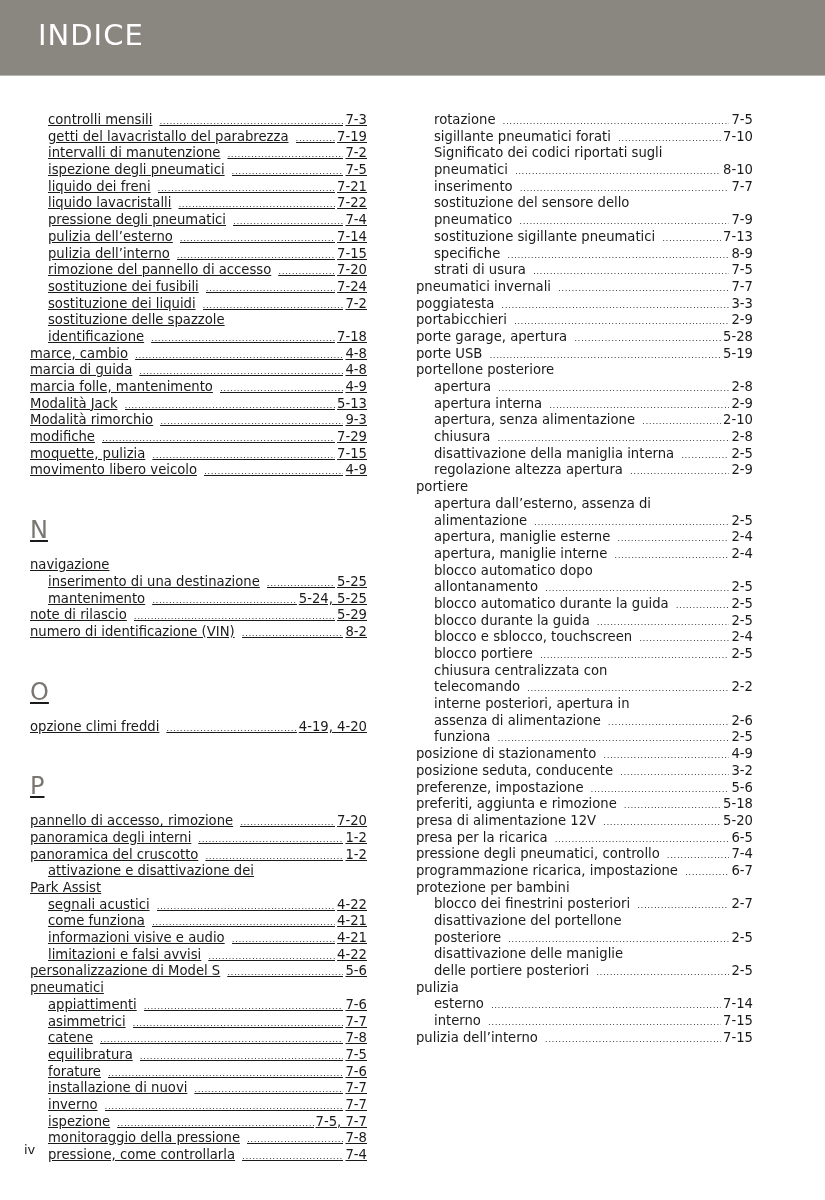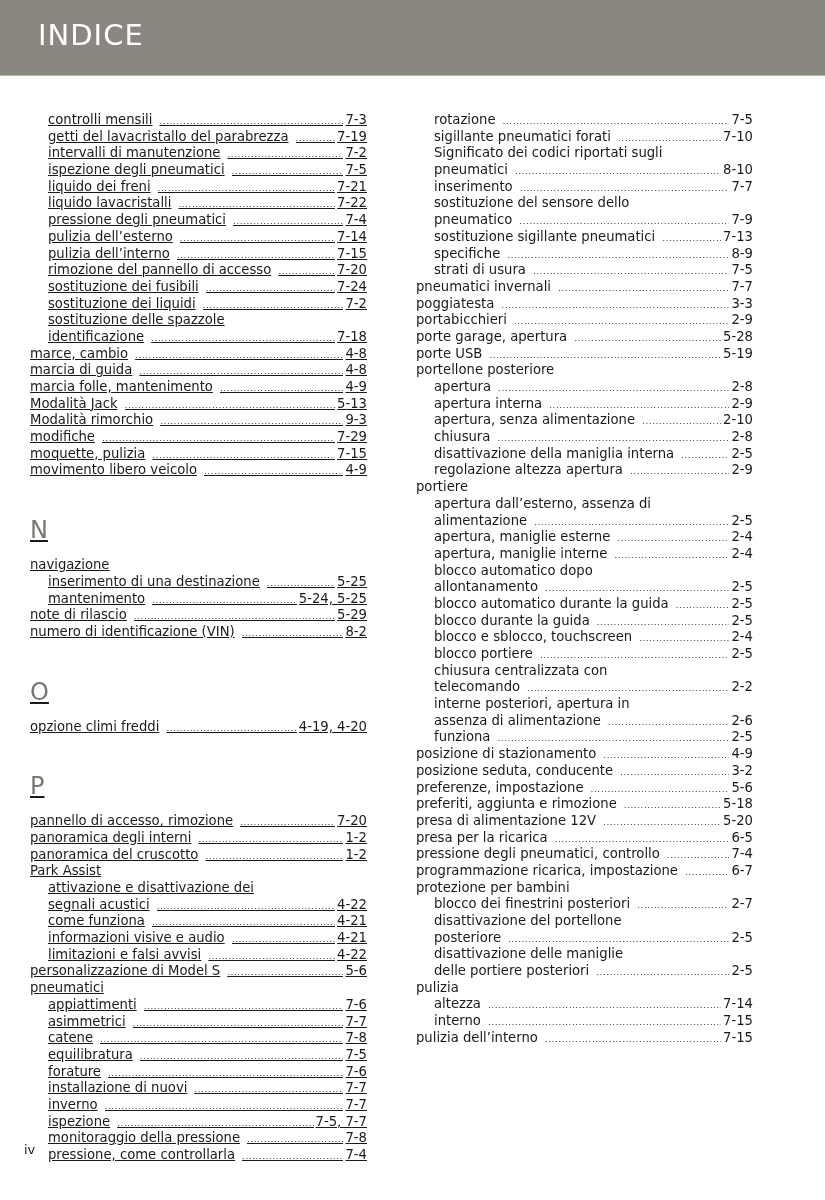--- a/index.html
+++ b/index.html
@@ -197,25 +197,25 @@
     <div class="row">
       <span class="label">panoramica degli interni</span>
       <span class="dots"></span>
       <span class="page">1-2</span>
     </div>
     <div class="row">
       <span class="label">panoramica del cruscotto</span>
       <span class="dots"></span>
       <span class="page">1-2</span>
     </div>
+    <div class="row sub">
+      <span class="label">attivazione e disattivazione dei</span>
+    </div>
     <div class="row">
       <span class="label">Park Assist</span>
-    </div>
-    <div class="row sub">
-      <span class="label">attivazione e disattivazione dei</span>
     </div>
     <div class="row sub">
       <span class="label">segnali acustici</span>
       <span class="dots"></span>
       <span class="page">4-22</span>
     </div>
     <div class="row sub">
       <span class="label">come funziona</span>
       <span class="dots"></span>
       <span class="page">4-21</span>
@@ -525,21 +525,21 @@
     </div>
     <div class="row sub">
       <span class="label">delle portiere posteriori</span>
       <span class="dots"></span>
       <span class="page">2-5</span>
     </div>
     <div class="row">
       <span class="label">pulizia</span>
     </div>
     <div class="row sub">
-      <span class="label">altezza</span>
+      <span class="label">esterno</span>
       <span class="dots"></span>
       <span class="page">7-14</span>
     </div>
     <div class="row sub">
       <span class="label">interno</span>
       <span class="dots"></span>
       <span class="page">7-15</span>
     </div>
     <div class="row">
       <span class="label">pulizia dell’interno</span>

